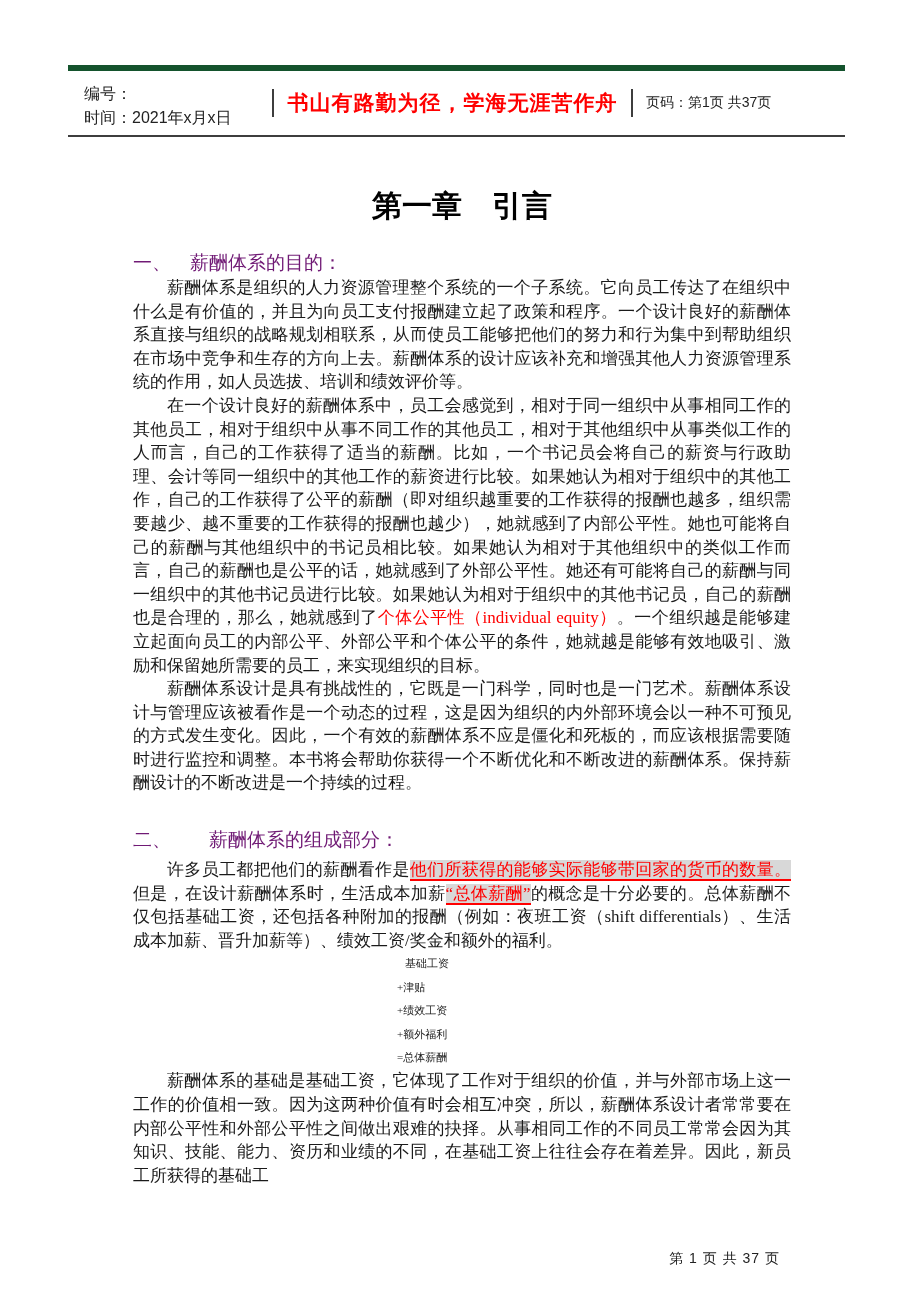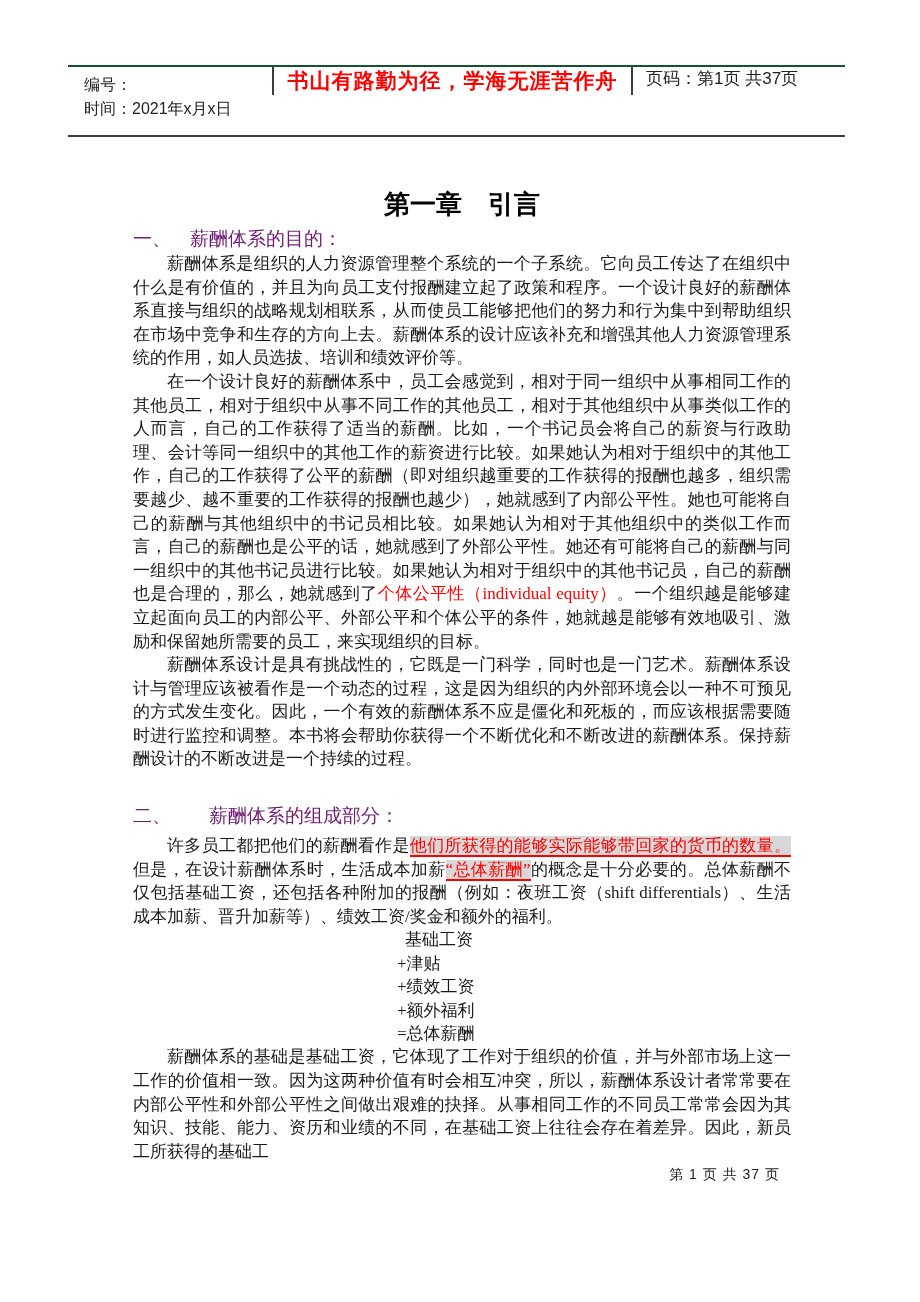--- a/index.html
+++ b/index.html
@@ -10,23 +10,23 @@
     margin:0 auto;
     background:#ffffff;
     font-family:"Liberation Serif", serif;
     color:#1a1a1a;
     overflow:hidden;
   }
   
   .hdr {
     position:absolute; left:68px; top:65px;
     width:777px; height:72px;
-    border-top:2px solid #14532d;
+    border-top:6px solid #14532d;
     border-bottom:2px solid #3d3d3d;
-    display:flex; align-items:flex-start;
+    display:flex; align-items:center;
   }
   .hdr-c1 {
     width:204px; padding:6px 4px 0 16px;
     font-size:16px; line-height:24px;
     font-family:"Liberation Sans", sans-serif;
     color:#222;
   }
   .hdr-c2 {
     width:361px;
     border-left:2px solid #3d3d3d;
@@ -34,33 +34,33 @@
     display:flex; align-items:center; justify-content:center;
     font-family:"Liberation Sans", sans-serif;
     font-weight:bold; font-size:21px;
     color:var(--accent-red,#ff0000);
     letter-spacing:1px;
   }
   .hdr-c3 {
     flex:1;
     display:flex; align-items:center;
     padding-left:13px;
-    font-size:17px;
+    font-size:14px;
     font-family:"Liberation Sans", sans-serif;
     color:#222;
   }
   
   .content {
     position:absolute; left:133px; top:188px; width:658px;
   }
   .chapter-title {
-    font-family:Liberation Mono, monospace;
-    font-weight:bold; font-size:26px; line-height:36px;
+    font-family:Liberation Serif, serif;
+    font-weight:bold; font-size:30px; line-height:36px;
     text-align:center; color:#000;
-    margin-bottom:2px;
+    margin-bottom:26px;
   }
   .doc-subtitle {
     font-family:"Liberation Sans", sans-serif;
     font-weight:bold; font-size:23px; line-height:28px;
     text-align:center; color:#000;
     margin-bottom:11px;
   }
   .sec-heading {
     font-family:"Liberation Sans", sans-serif;
     font-weight:normal; font-size:19px; line-height:26px;
@@ -75,26 +75,26 @@
     word-break:break-all;
   }
   .red { color:var(--accent-red,#ff0000); }
   .red-hl {
     color:var(--accent-red,#ff0000);
     background:var(--hl-gray,#d8d8d8);
     border-bottom:2px solid var(--accent-red,#ff0000);
   }
   .formula { margin-left:264px; }
   .formula div {
-    font-size:17px; line-height:23.4px; color:#1a1a1a;
+    font-size:11px; line-height:23.4px; color:#1a1a1a;
   }
   .formula div:first-child { padding-left:8px; }
   
   .footer {
-    position:absolute; top:1166px; right:140px;
+    position:absolute; top:1250px; right:140px;
     font-size:14px; color:#222;
     font-family:"Liberation Sans", sans-serif;
     letter-spacing:1px;
   }
 </style>
 </head>
 <body>
 
 <div class="page">
 

